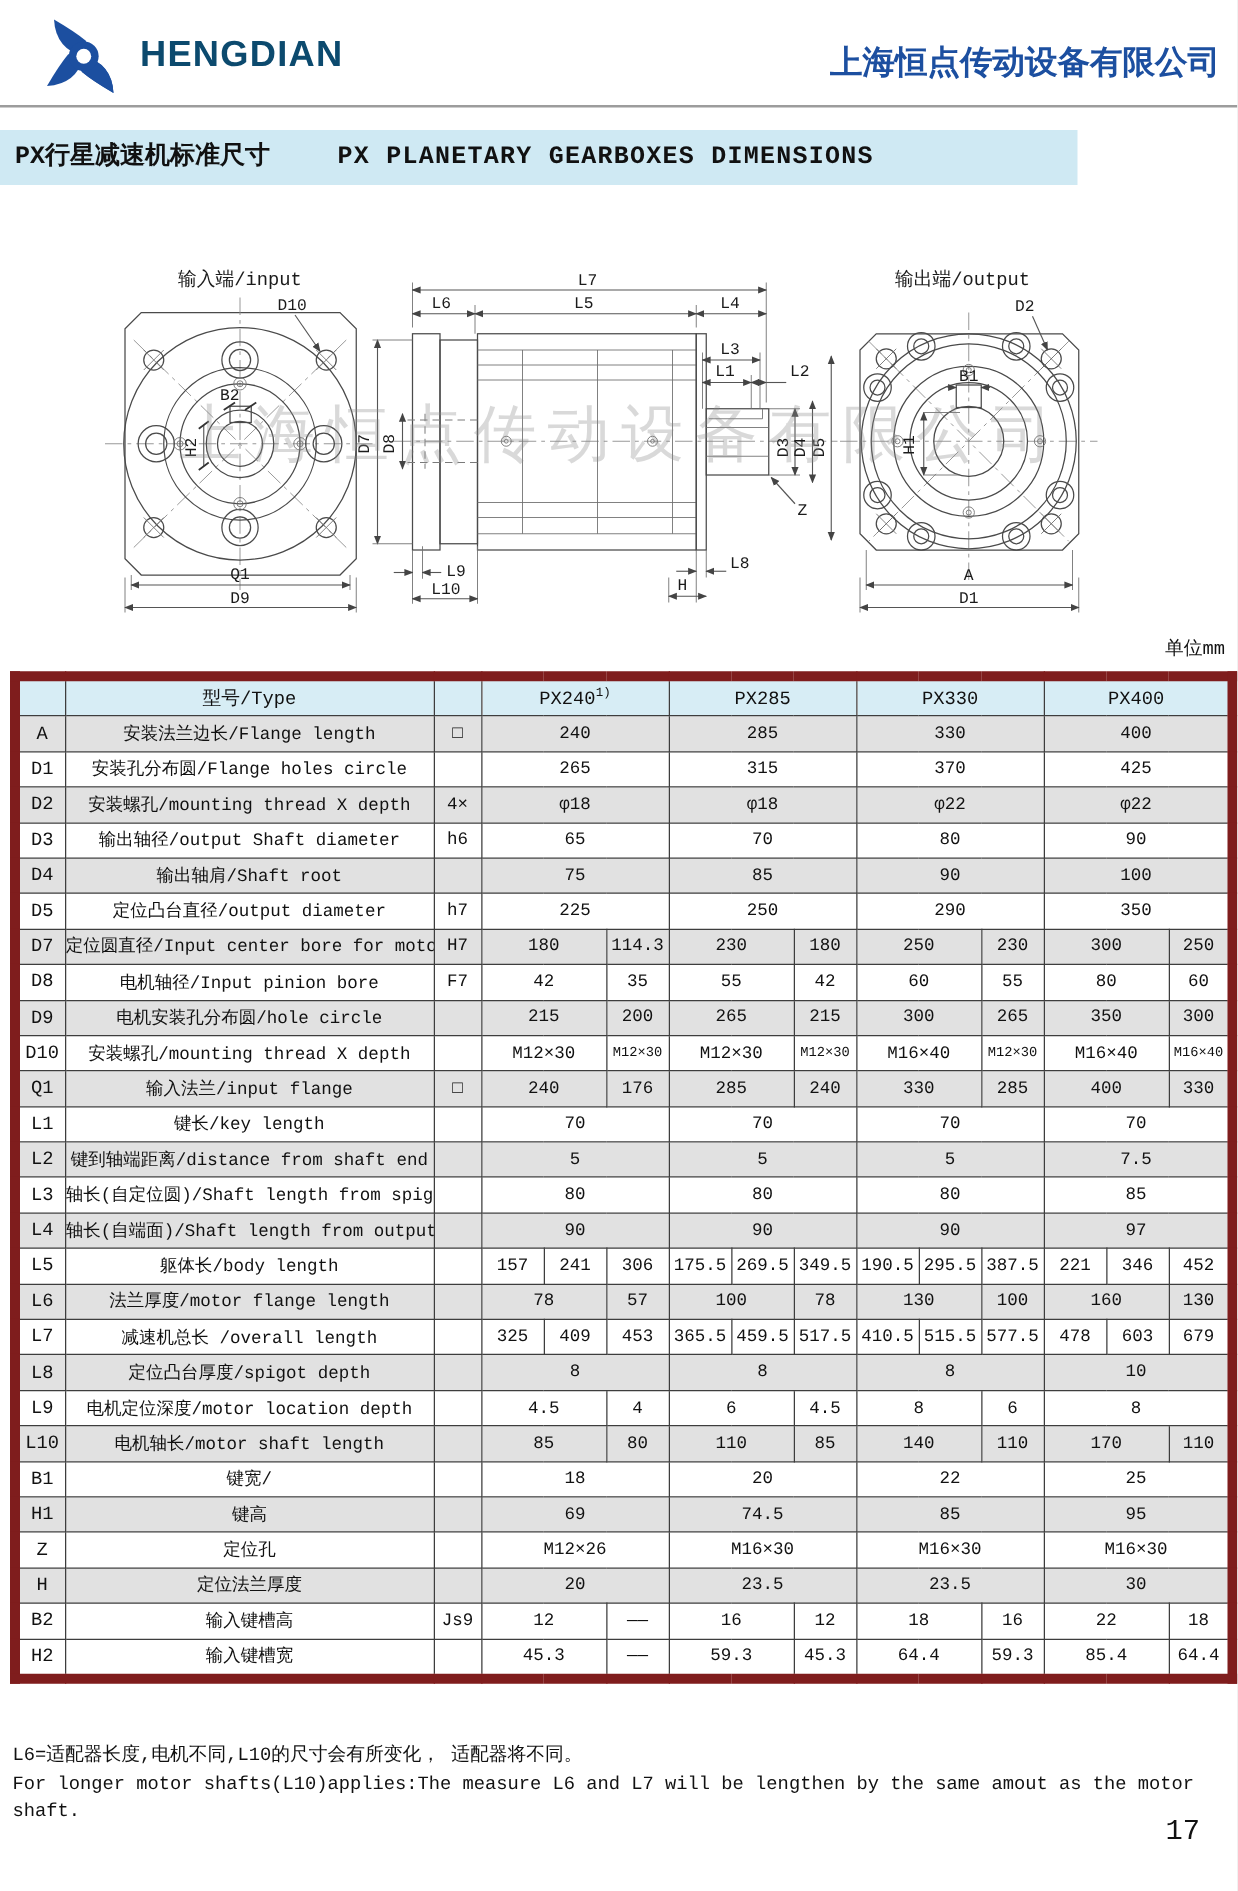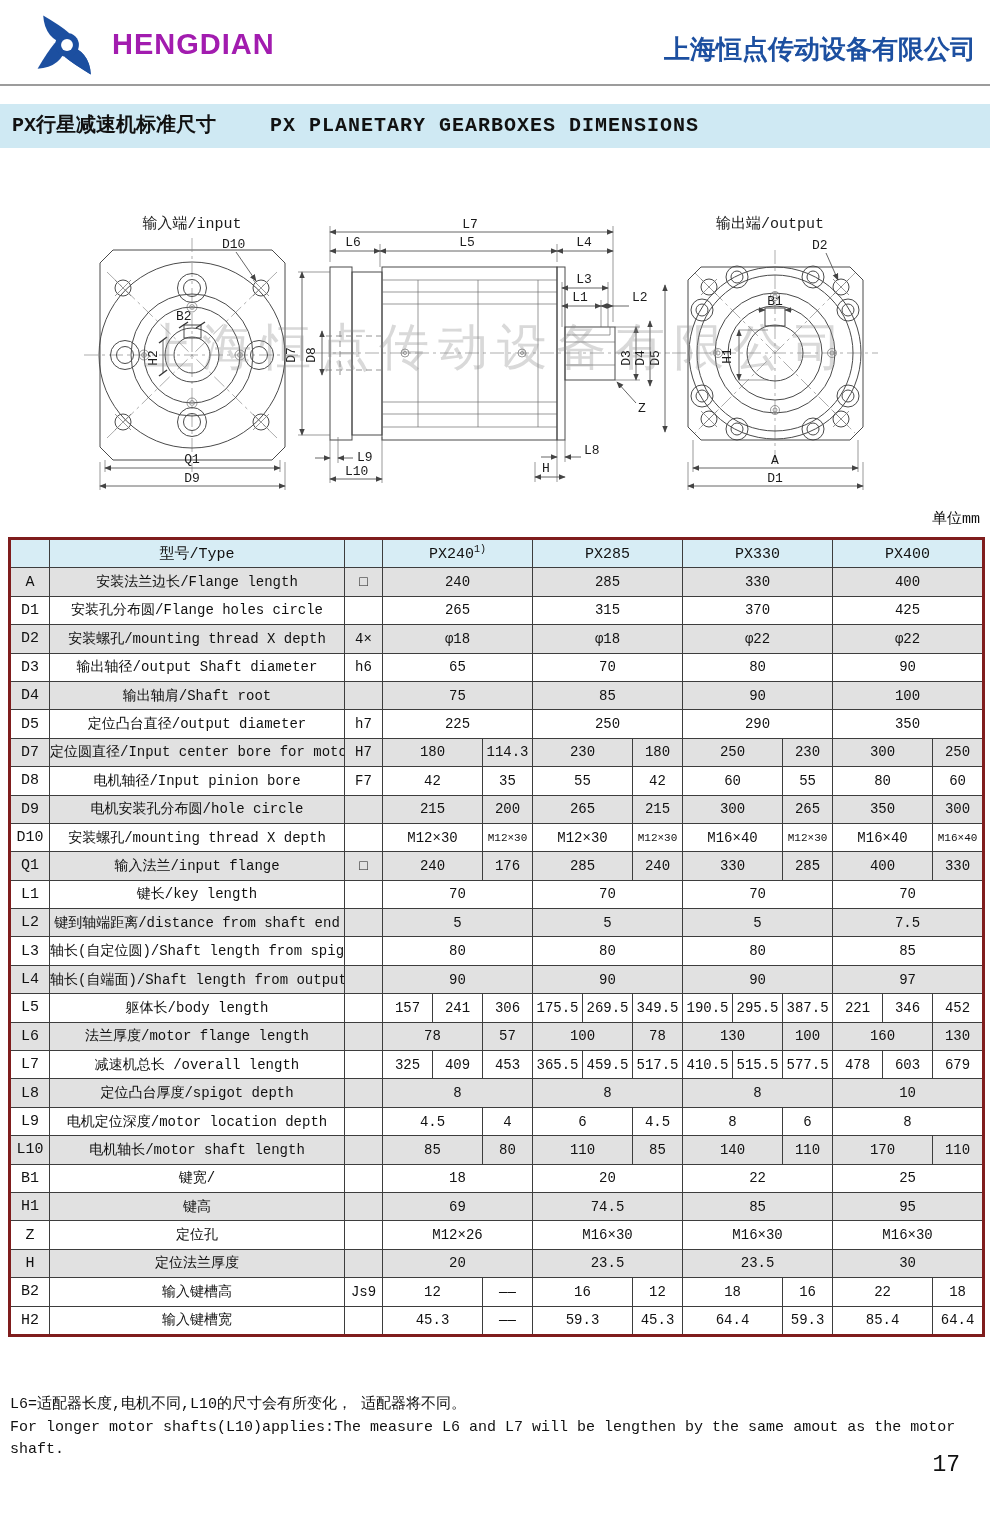--- a/index.html
+++ b/index.html
@@ -2,44 +2,44 @@
 <html><head>
 <meta charset="utf-8">
 <style>
   html,body{margin:0;padding:0;background:#e8e8e8;}
   .page{position:relative;width:990px;height:1513px;background:#ffffff;margin:0 auto;
         font-family:"Liberation Mono","DejaVu Sans Mono",monospace;color:#111;overflow:hidden;}
   
   .hdr{position:absolute;top:0;left:0;width:990px;height:84px;}
   .hdr-logo{position:absolute;top:10px;left:32px;width:70px;height:70px;}
   .hdr-brand{position:absolute;top:28px;left:112px;font-family:"Liberation Sans",sans-serif;
-             font-size:29px;font-weight:bold;color:#a21caf;letter-spacing:1px;}
+             font-size:29px;font-weight:bold;color:#0c4a6e;letter-spacing:1px;}
   .hdr-company{position:absolute;top:32px;right:14px;font-size:26px;font-weight:bold;color:#1c4fa0;}
   .hdr-rule{position:absolute;top:84px;left:0;width:990px;height:2px;background:#9c9c9c;}
   
-  .title-bar{position:absolute;top:104px;left:0;width:990px;height:44px;background:#cfe9f3;
+  .title-bar{position:absolute;top:104px;left:0;width:862px;height:44px;background:#cfe9f3;
              line-height:44px;font-size:20px;font-weight:bold;}
   .title-bar .zh{margin-left:12px;}
   .title-bar .en{margin-left:42px;letter-spacing:1px;}
   
   .drawings{position:absolute;top:150px;left:0;width:990px;height:390px;}
   svg text{font-family:"Liberation Mono","DejaVu Sans Mono",monospace;font-size:13px;fill:#1b1b1b;}
   svg .vt{font-size:15px;}
   .ln{stroke:#4a4a4a;stroke-width:1;fill:none;}
   .tn{stroke:#6f6f6f;stroke-width:0.7;fill:none;}
   .cl{stroke:#8a8a8a;stroke-width:0.7;fill:none;stroke-dasharray:14 4 3 4;}
   .hd{stroke:#7a7a7a;stroke-width:0.8;fill:none;stroke-dasharray:6 4;}
   .dm{stroke:#555;stroke-width:0.9;fill:none;}
   .tick{stroke:#333;stroke-width:1.4;}
   .wm{font-size:50px;fill:#8b8b8b;opacity:0.32;letter-spacing:9px;}
   
   .unit-note{position:absolute;top:509px;right:10px;font-size:15px;}
   
   .tbl-wrap{position:absolute;top:537px;left:8px;width:976px;}
-  table.dim{border-collapse:collapse;table-layout:fixed;width:974px;font-size:14px;border:3px solid #7f1d1d;}
+  table.dim{border-collapse:collapse;table-layout:fixed;width:974px;font-size:14px;border:8px solid #7f1d1d;}
   table.dim th,table.dim td{border:1px solid #3d3d3d;text-align:center;padding:0;height:27.4px;
       overflow:hidden;white-space:nowrap;font-weight:normal;}
   tr.type-row th{background:#d7edf5;font-size:15px;}
   tr.shaded td{background:#e1e1e1;}
   td.c-desc,th.c-desc{text-align:left;padding-left:7px;}
   td.c-key{font-size:15px;}
   td.sm{font-size:11px;}
   sup.mdl{font-size:10px;}
   
   .notes{position:absolute;top:1366px;left:10px;font-size:15px;line-height:1.5;margin-top:28px;}

